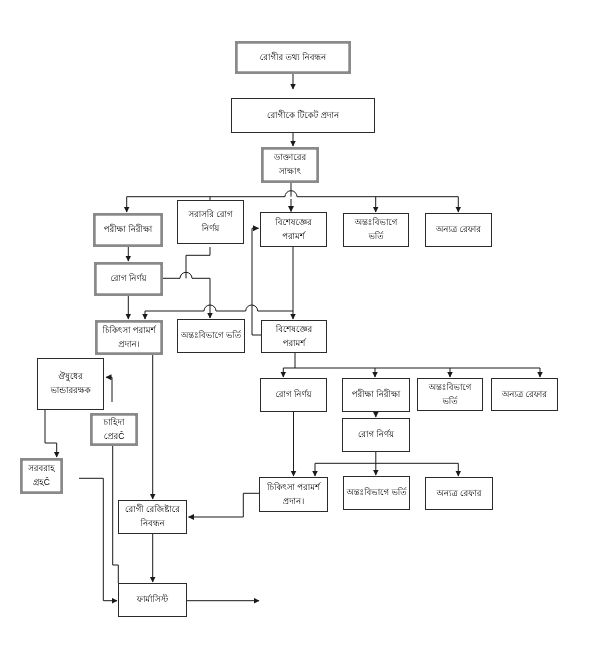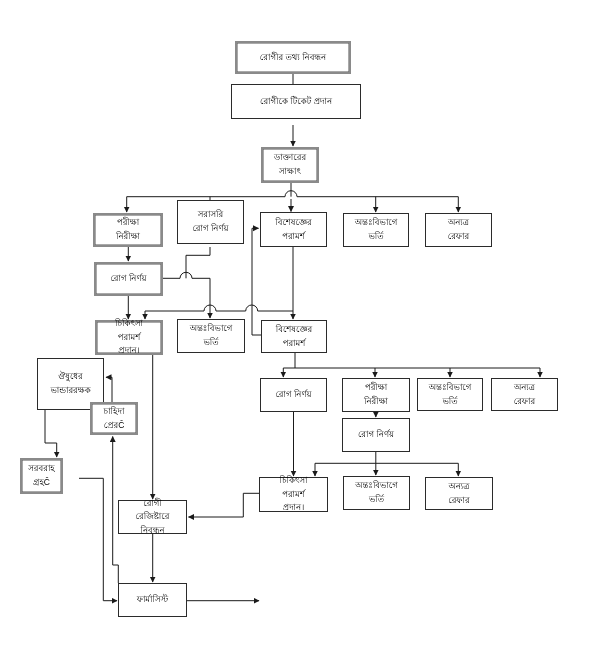--- a/index.html
+++ b/index.html
@@ -12,21 +12,21 @@
   }
   #wires{position:absolute;left:0;top:0;width:615px;height:657px;}
   .node{
     position:absolute;
     box-sizing:border-box;
     display:flex;align-items:center;justify-content:center;
     text-align:center;
     background:#ffffff;
     border:1px solid #2b2b2b;
     font-size:8.5px;line-height:1.6;color:#000000;
-    padding:1px 11px;
+    padding:1px 2px;
   }
   .node.thick{border:2px solid #8a8a8a;box-shadow:inset 0 0 0 0.5px #555;}
 </style>
 </head>
 <body>
 
 <div id="canvas">
 
   <svg id="wires" viewBox="0 0 615 657" xmlns="http://www.w3.org/2000/svg">
     <defs>
@@ -79,33 +79,33 @@
       <path d="M152.7 534 V582" marker-end="url(#arw)"></path>
       <path d="M112 402 V377.3 H106" marker-end="url(#arw)"></path>
       <path d="M45 394.3 V443 H56.7 V457" marker-end="url(#arw)"></path>
       <path d="M79 478.3 H103.3 V600.7 H117" marker-end="url(#arw)"></path>
       <path d="M118.3 583 V565 H112.7 V436.5" marker-end="url(#arw)"></path>
       <path d="M187 600.7 H259" marker-end="url(#arw)"></path>
     </g>
   </svg>
 
   <div class="node thick" style="left:235px;top:41px;width:116px;height:33px">রোগীর তথ্য নিবন্ধন</div>
-  <div class="node" style="left:231px;top:84px;width:130px;height:35px">রোগীকে টিকেট প্রদান</div>
+  <div class="node" style="left:231px;top:98px;width:144px;height:35px">রোগীকে টিকেট প্রদান</div>
   <div class="node thick" style="left:261px;top:147px;width:58px;height:36px">ডাক্তারের সাক্ষাৎ</div>
   <div class="node thick" style="left:93px;top:213px;width:70px;height:34px">পরীক্ষা নিরীক্ষা</div>
   <div class="node" style="left:177px;top:200px;width:67px;height:44px">সরাসরি রোগ নির্ণয়</div>
   <div class="node" style="left:260px;top:212px;width:67px;height:35px">বিশেষজ্ঞের পরামর্শ</div>
   <div class="node" style="left:343px;top:213px;width:66px;height:34px">অন্তঃবিভাগে ভর্তি</div>
   <div class="node" style="left:425px;top:213px;width:67px;height:34px">অন্যত্র রেফার</div>
   <div class="node thick" style="left:94px;top:262px;width:69px;height:34px">রোগ নির্ণয়</div>
   <div class="node thick" style="left:95px;top:320px;width:68px;height:35px">চিকিৎসা পরামর্শ প্রদান।</div>
   <div class="node" style="left:177px;top:319px;width:68px;height:34px">অন্তঃবিভাগে ভর্তি</div>
   <div class="node" style="left:261px;top:320px;width:66px;height:33px">বিশেষজ্ঞের পরামর্শ</div>
   <div class="node" style="left:37px;top:358px;width:67px;height:52px">ঔষুধের ভান্ডাররক্ষক</div>
-  <div class="node thick" style="left:90px;top:402px;width:48px;height:33px">চাহিদা প্রেরČ</div>
+  <div class="node thick" style="left:90px;top:413px;width:48px;height:33px">চাহিদা প্রেরČ</div>
   <div class="node thick" style="left:20px;top:458px;width:43px;height:36px">সরবরাহ গ্রহČ</div>
   <div class="node" style="left:260px;top:378px;width:67px;height:34px">রোগ নির্ণয়</div>
   <div class="node" style="left:342px;top:378px;width:68px;height:34px">পরীক্ষা নিরীক্ষা</div>
   <div class="node" style="left:417px;top:378px;width:66px;height:33px">অন্তঃবিভাগে ভর্তি</div>
   <div class="node" style="left:491px;top:378px;width:67px;height:33px">অন্যত্র রেফার</div>
   <div class="node" style="left:342px;top:418px;width:68px;height:34px">রোগ নির্ণয়</div>
   <div class="node" style="left:259px;top:477px;width:69px;height:35px">চিকিৎসা পরামর্শ প্রদান।</div>
   <div class="node" style="left:343px;top:476px;width:67px;height:34px">অন্তঃবিভাগে ভর্তি</div>
   <div class="node" style="left:425px;top:477px;width:68px;height:33px">অন্যত্র রেফার</div>
   <div class="node" style="left:118px;top:500px;width:69px;height:34px">রোগী রেজিষ্টারে নিবন্ধন</div>

